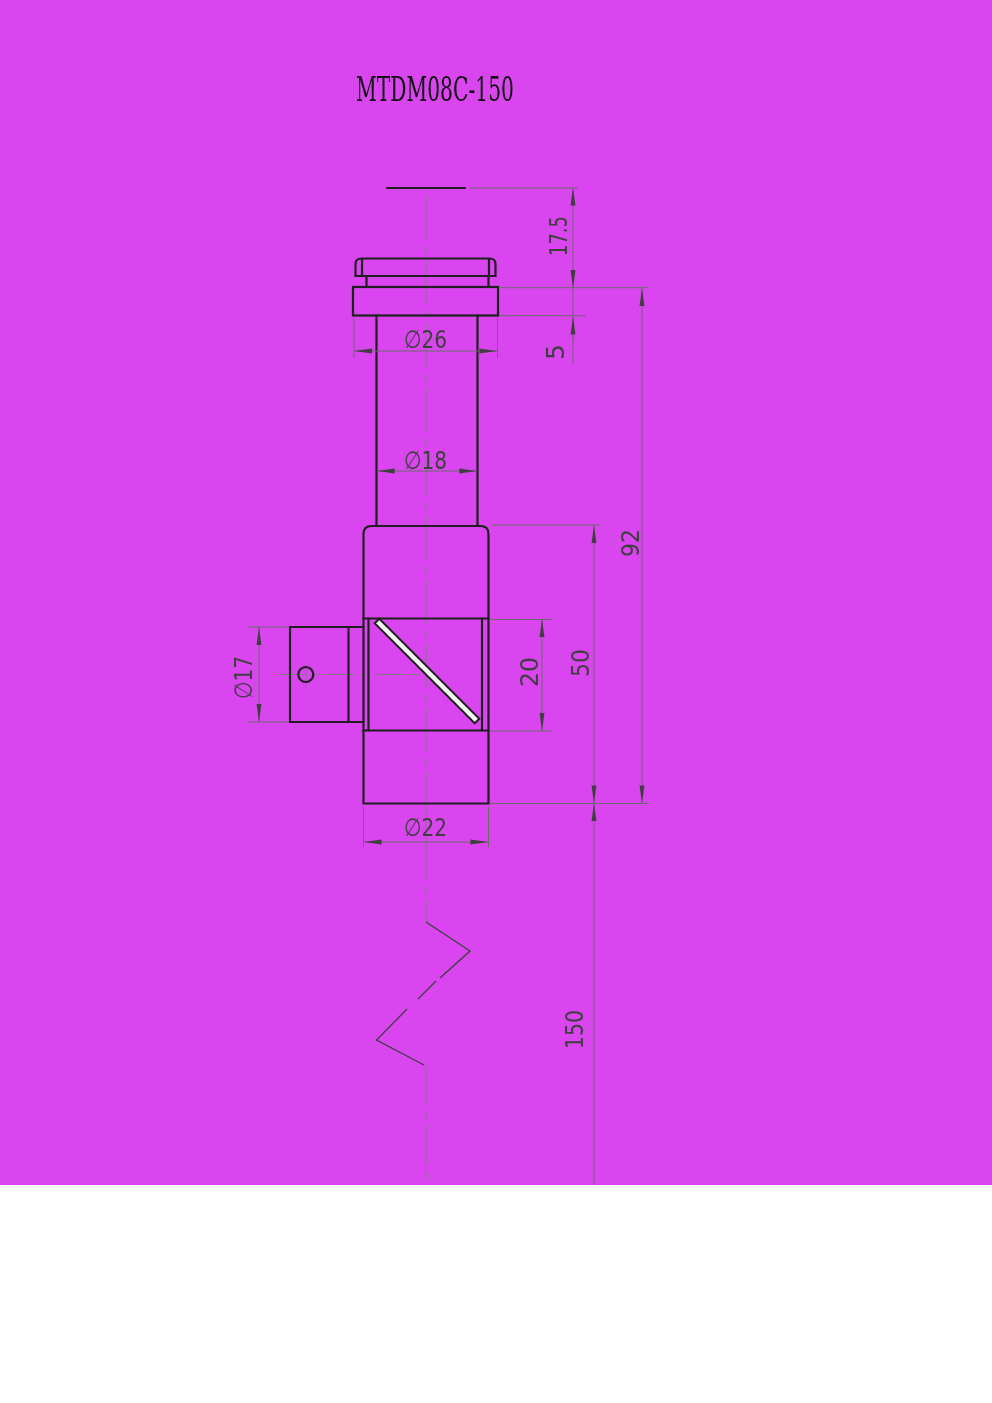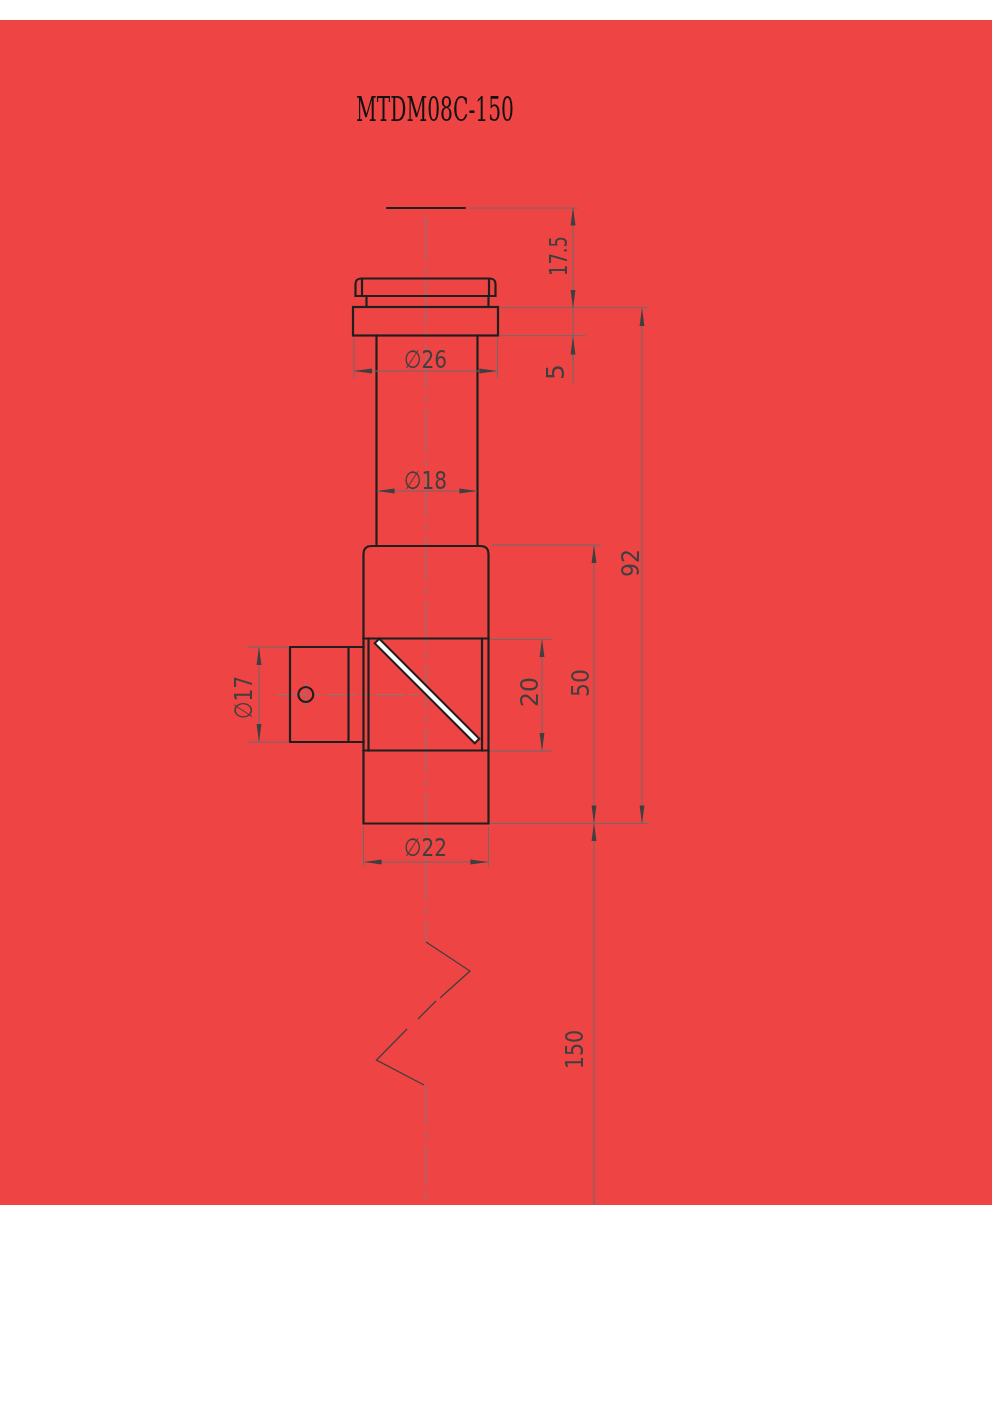--- a/index.html
+++ b/index.html
@@ -1,17 +1,17 @@
 <!DOCTYPE html>
 <html><head>
 <meta charset="utf-8">
 <style>
   html,body{margin:0;padding:0;background:#ffffff;}
-  .sheet{position:relative;width:992px;height:1185px;background:#ef4444;overflow:hidden;
-         font-family:"DejaVu Sans",sans-serif;margin-top:20px;}
+  .sheet{position:relative;width:992px;height:1185px;background:#d946ef;overflow:hidden;
+         font-family:"DejaVu Sans",sans-serif;}
   svg{display:block;}
   .obj{stroke:#1f1f1f;stroke-width:2.2;fill:none;stroke-linecap:round;}
   .objfill{stroke:#1f1f1f;stroke-width:2;fill:#ffffff;}
   .thin{stroke:#6b6b6b;stroke-width:1;fill:none;}
   .cl{stroke:#7d7d7d;stroke-width:1;fill:none;}
   .brk{stroke:#3f3f3f;stroke-width:1.3;fill:none;}
   .dimtxt{fill:#3f3f3f;font-family:"DejaVu Sans",sans-serif;font-size:25px;}
   .title{fill:#111;font-family:"DejaVu Serif",serif;font-size:33px;letter-spacing:0px;}
 </style>
 </head>

